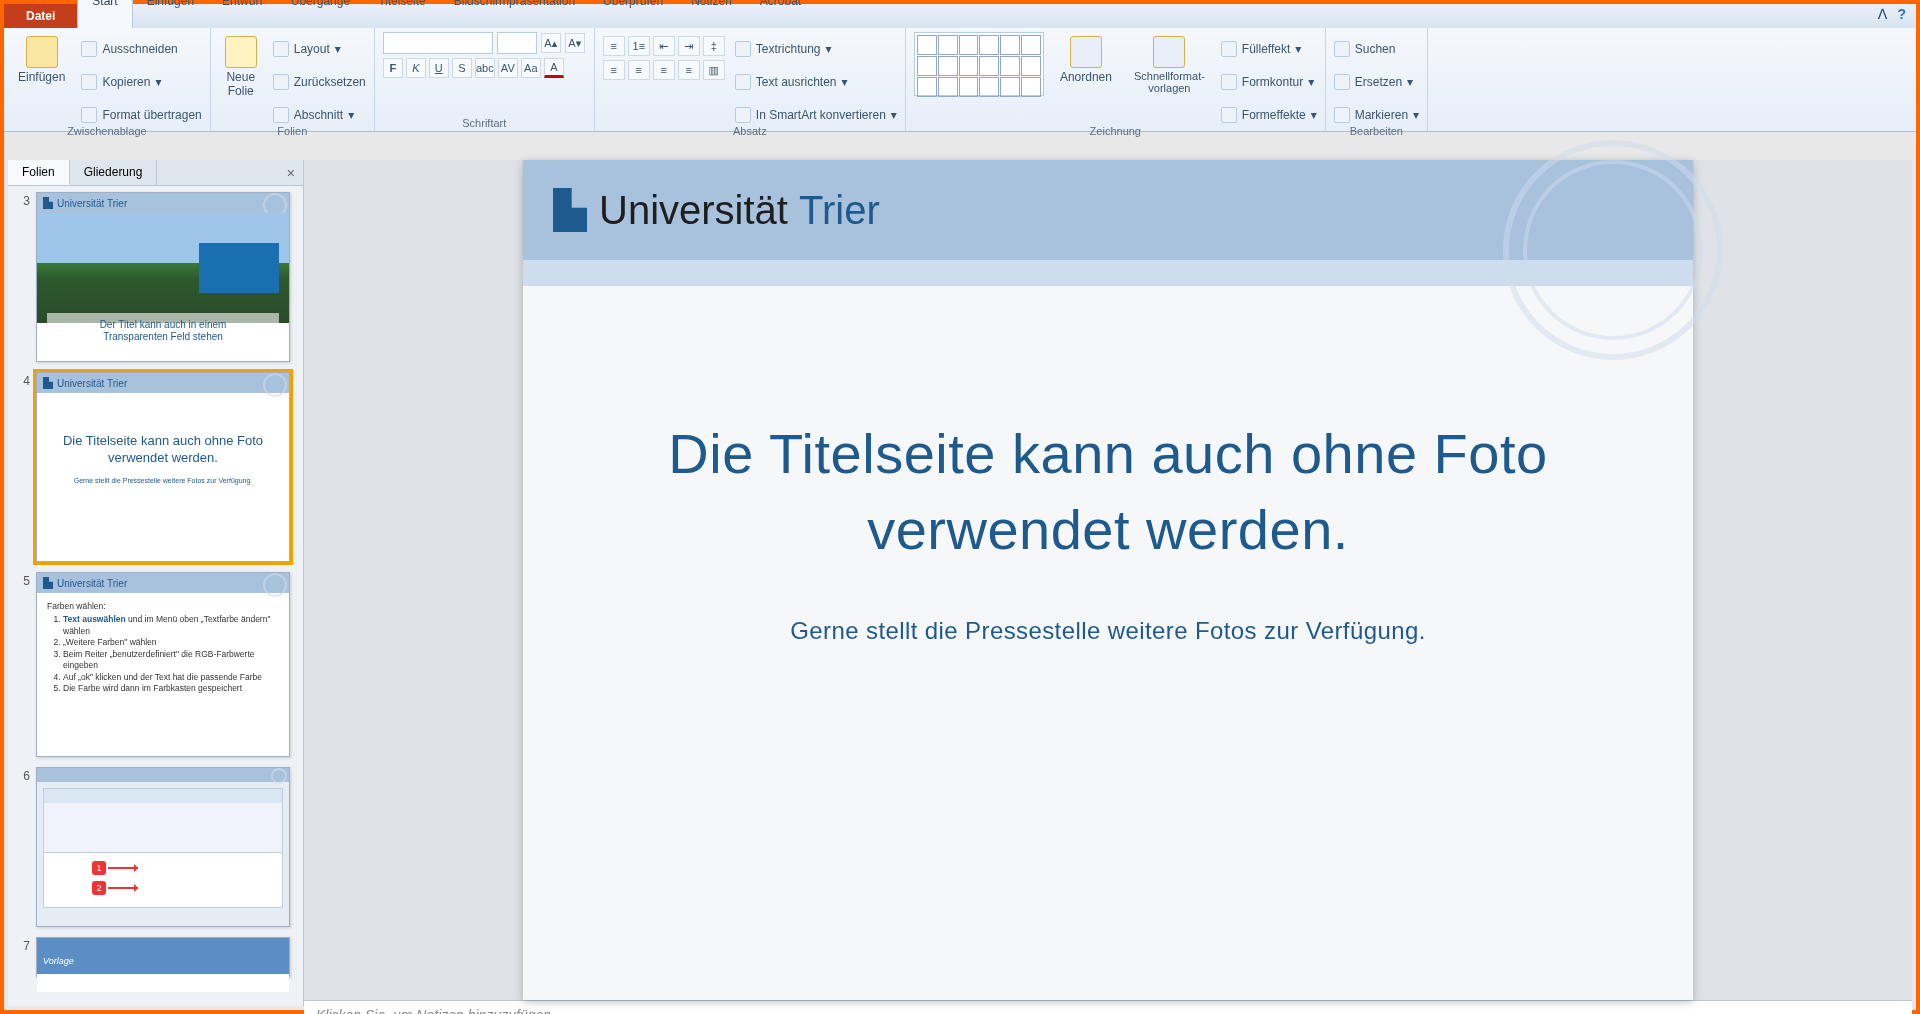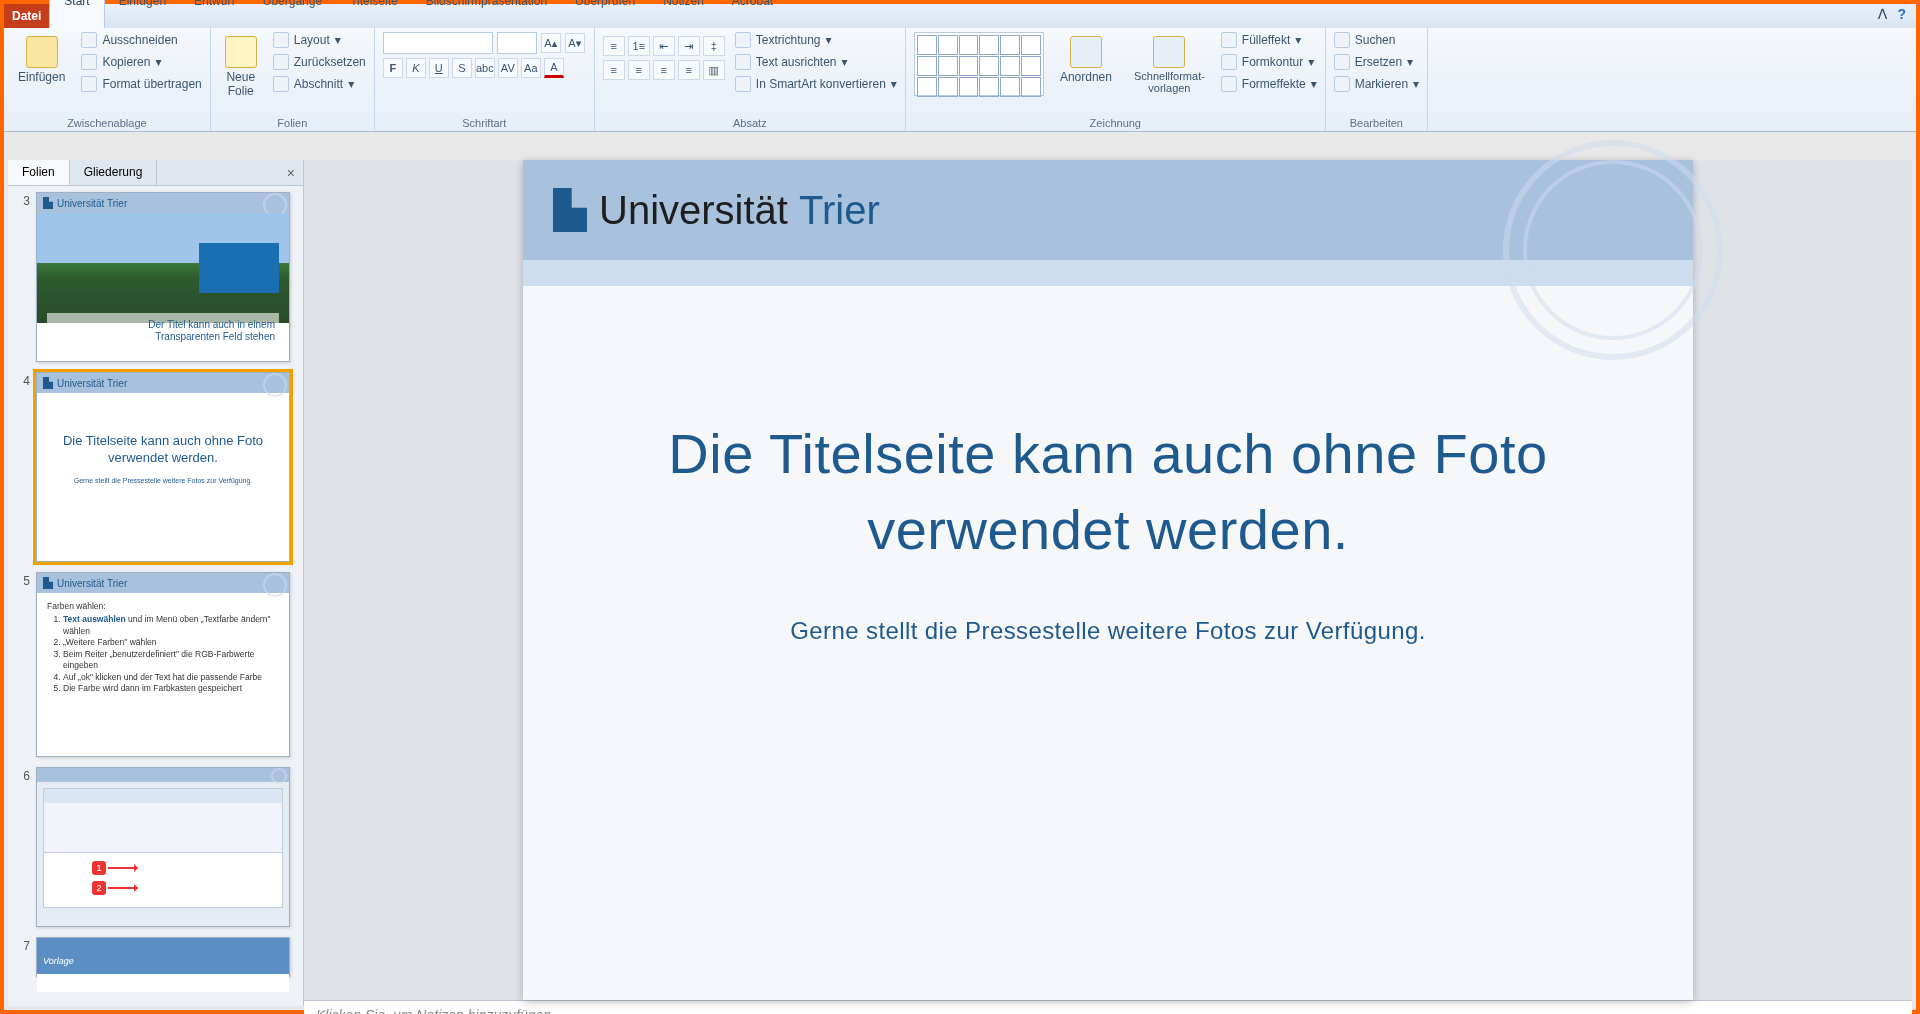--- a/index.html
+++ b/index.html
@@ -13,32 +13,32 @@
 .titlebar .qat .ppt-icon::after { content:"P"; color:#fff; font-size:10px; font-weight:bold; position:absolute; left:3px; top:0; }
 .titlebar .qat .q { width:16px; height:16px; background:#eef3fa; border:1px solid #a9c1dd; border-radius:2px; }
 .titlebar .title { position:absolute; left:50%; transform:translateX(-50%); color:#3b3b3b; }
 .titlebar .winbtns { position:absolute; right:0; top:0; display:flex; height:22px; }
 .titlebar .winbtns div { width:36px; height:22px; display:flex; align-items:center; justify-content:center; border-left:1px solid #9fb9d8; font-size:13px; }
 .titlebar .winbtns .min,.titlebar .winbtns .max { background:#dce7f5; color:#2b4a73; }
 .titlebar .winbtns .close { background:#d9563b; color:#fff; }
 
 
 .tabsrow { height:24px; background:linear-gradient(#e9f0f9,#d9e4f2); display:flex; align-items:flex-end; font-size:12px; color:#3b556f; position:relative; }
-.tabsrow .file { background:#c43e1c; color:#fff; padding:4px 8px; height:24px; display:flex; align-items:center; font-weight:bold; }
+.tabsrow .file { background:#c43e1c; color:#fff; padding:4px 22px; height:24px; display:flex; align-items:center; font-weight:bold; }
 .tabsrow .tab { padding:20px 14px; cursor:default; }
 .tabsrow .tab.active { background:#f5f8fc; border:1px solid #b7cce4; border-bottom:none; border-radius:3px 3px 0 0; color:#1f3b5a; }
 .tabsrow .help { position:absolute; right:10px; top:2px; display:flex; gap:10px; color:#2b4a73; font-size:14px; }
 
 
 .ribbon { height:104px; background:linear-gradient(#f5f8fc,#e6eef8); border-bottom:1px solid #a9bed7; display:flex; font-size:12px; color:#3b556f; }
 .group { border-right:1px solid #c6d6ea; display:flex; flex-direction:column; justify-content:space-between; padding:4px 8px 2px 8px; position:relative; }
 .group .glabel { text-align:center; font-size:11px; color:#5a6f87; padding-top:2px; }
 .bigbtn { display:flex; flex-direction:column; align-items:center; justify-content:center; gap:2px; padding:4px 6px; }
 .bigbtn .bicon { width:32px; height:32px; background:#f9e6a0; border:1px solid #d6b24a; border-radius:3px; }
-.rowitems { display:flex; flex-direction:column; gap:6px; }
+.rowitems { display:flex; flex-direction:column; gap:17px;margin-top:9px; }
 .rowitems .it { display:flex; align-items:center; gap:5px; white-space:nowrap; }
 .rowitems .it .sicon { width:16px; height:16px; border:1px solid #b7cce4; background:#eef3fa; border-radius:2px; }
 .hstack { display:flex; align-items:flex-start; gap:10px; }
 
 .font-row { display:flex; gap:4px; align-items:center; }
 .font-row .box { height:22px; border:1px solid #b7cce4; background:#fff; padding:0 6px; display:flex; align-items:center; font-size:11px; color:#888; }
 .ticon { width:20px; height:20px; border:1px solid #cdd9e8; background:#f7fafd; display:flex; align-items:center; justify-content:center; font-size:11px; color:#3b556f; }
 .trow { display:flex; gap:3px; margin-top:4px; }
 
 .para .trow .ticon { width:22px; }
@@ -79,21 +79,21 @@
 .slide .body { padding:130px 60px 0 60px; text-align:center; }
 .slide .body h1 { font-size:56px; font-weight:400; color:#1e5a8e; line-height:1.35; letter-spacing:.5px; }
 .slide .body p { margin-top:50px; font-size:24px; color:#1e5a8e; letter-spacing:.4px; }
 
 .notes { height:32px; background:#fff; border-top:1px solid #bcc7d4; padding:6px 12px; font-size:14px; color:#8a8a8a; font-style:italic; }
 
 
 .t3 .tslide { height:170px; }
 .t3 .photo { height:110px; background:linear-gradient(180deg,#9ec6ea 0%,#9ec6ea 45%,#3a7a3a 45%,#2d5a2d 60%,#2a4a2a 100%); position:relative; }
 .t3 .photo::after { content:""; position:absolute; right:10px; top:30px; width:80px; height:50px; background:#1a6fb0; }
-.t3 .overlay { position:absolute; bottom:12px; left:10px; right:10px; background:rgba(255,255,255,.6); text-align:right; padding:6px 4px; color:#1e5a8e; font-size:10px; line-height:1.2; }
+.t3 .overlay { position:absolute; bottom:12px; left:10px; right:10px; background:rgba(255,255,255,.6); text-align:center; padding:6px 4px; color:#1e5a8e; font-size:10px; line-height:1.2; }
 
 .t4 .tslide { height:190px; }
 .t4 .body4 { text-align:center; padding:40px 16px 0 16px; }
 .t4 .body4 .tt { font-size:13px; color:#1e5a8e; line-height:1.3; }
 .t4 .body4 .sb { font-size:7px; color:#1e5a8e; margin-top:10px; }
 
 .t5 .tslide { height:185px; padding-bottom:6px; }
 .t5 .bod5 { padding:8px 10px; font-size:8.5px; color:#333; line-height:1.35; }
 .t5 .bod5 b { color:#1e5a8e; }
 .t5 ol { padding-left:16px; margin-top:2px; }

